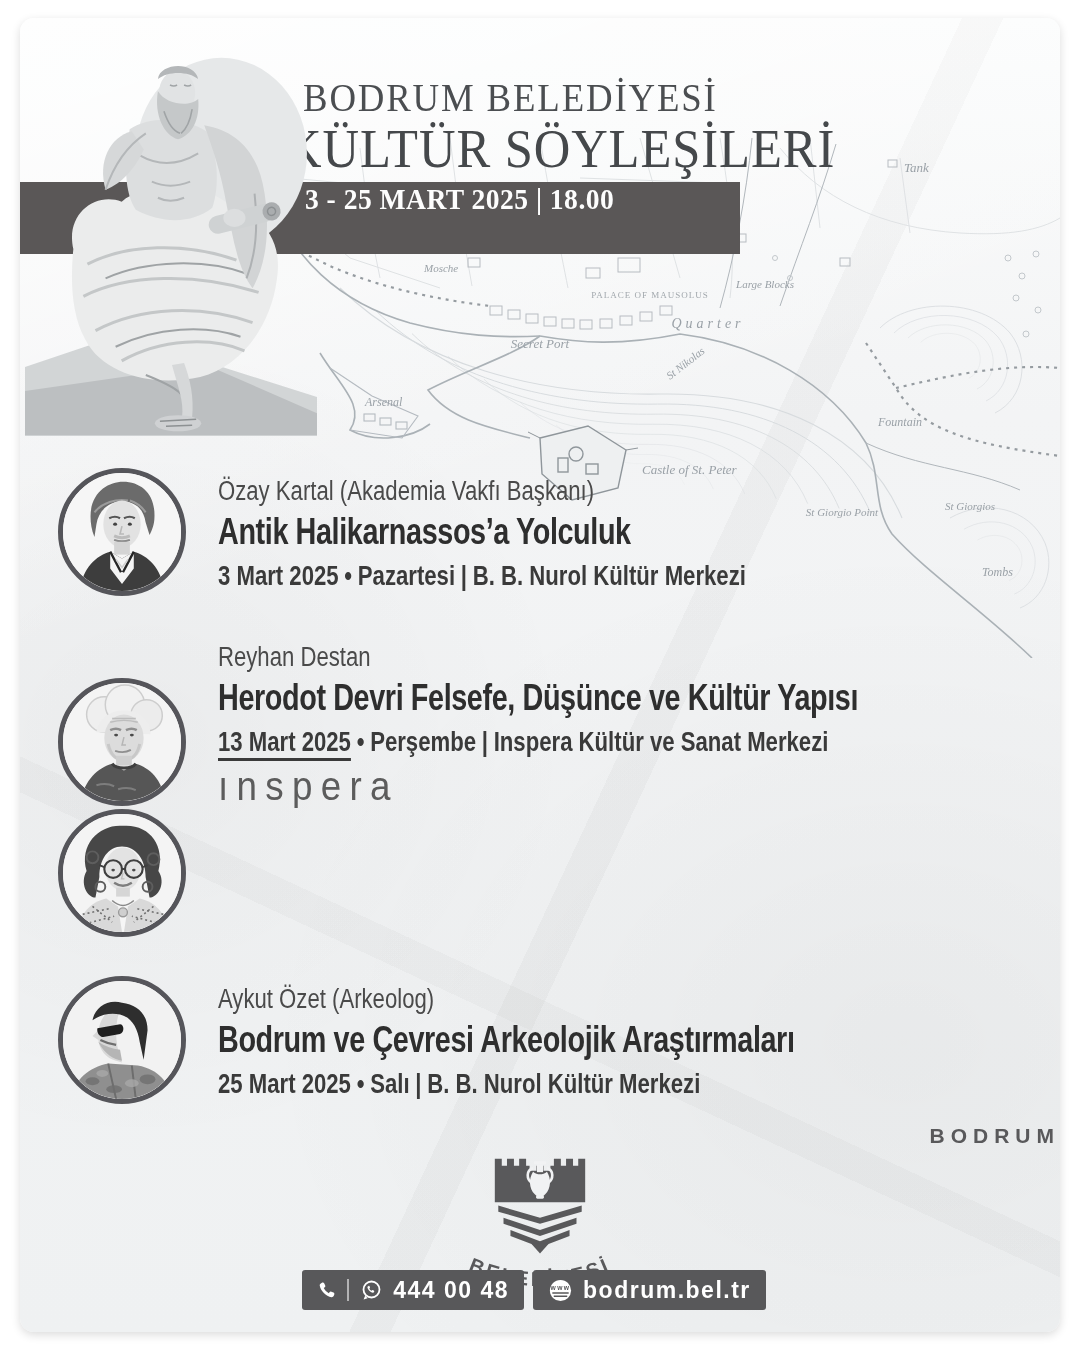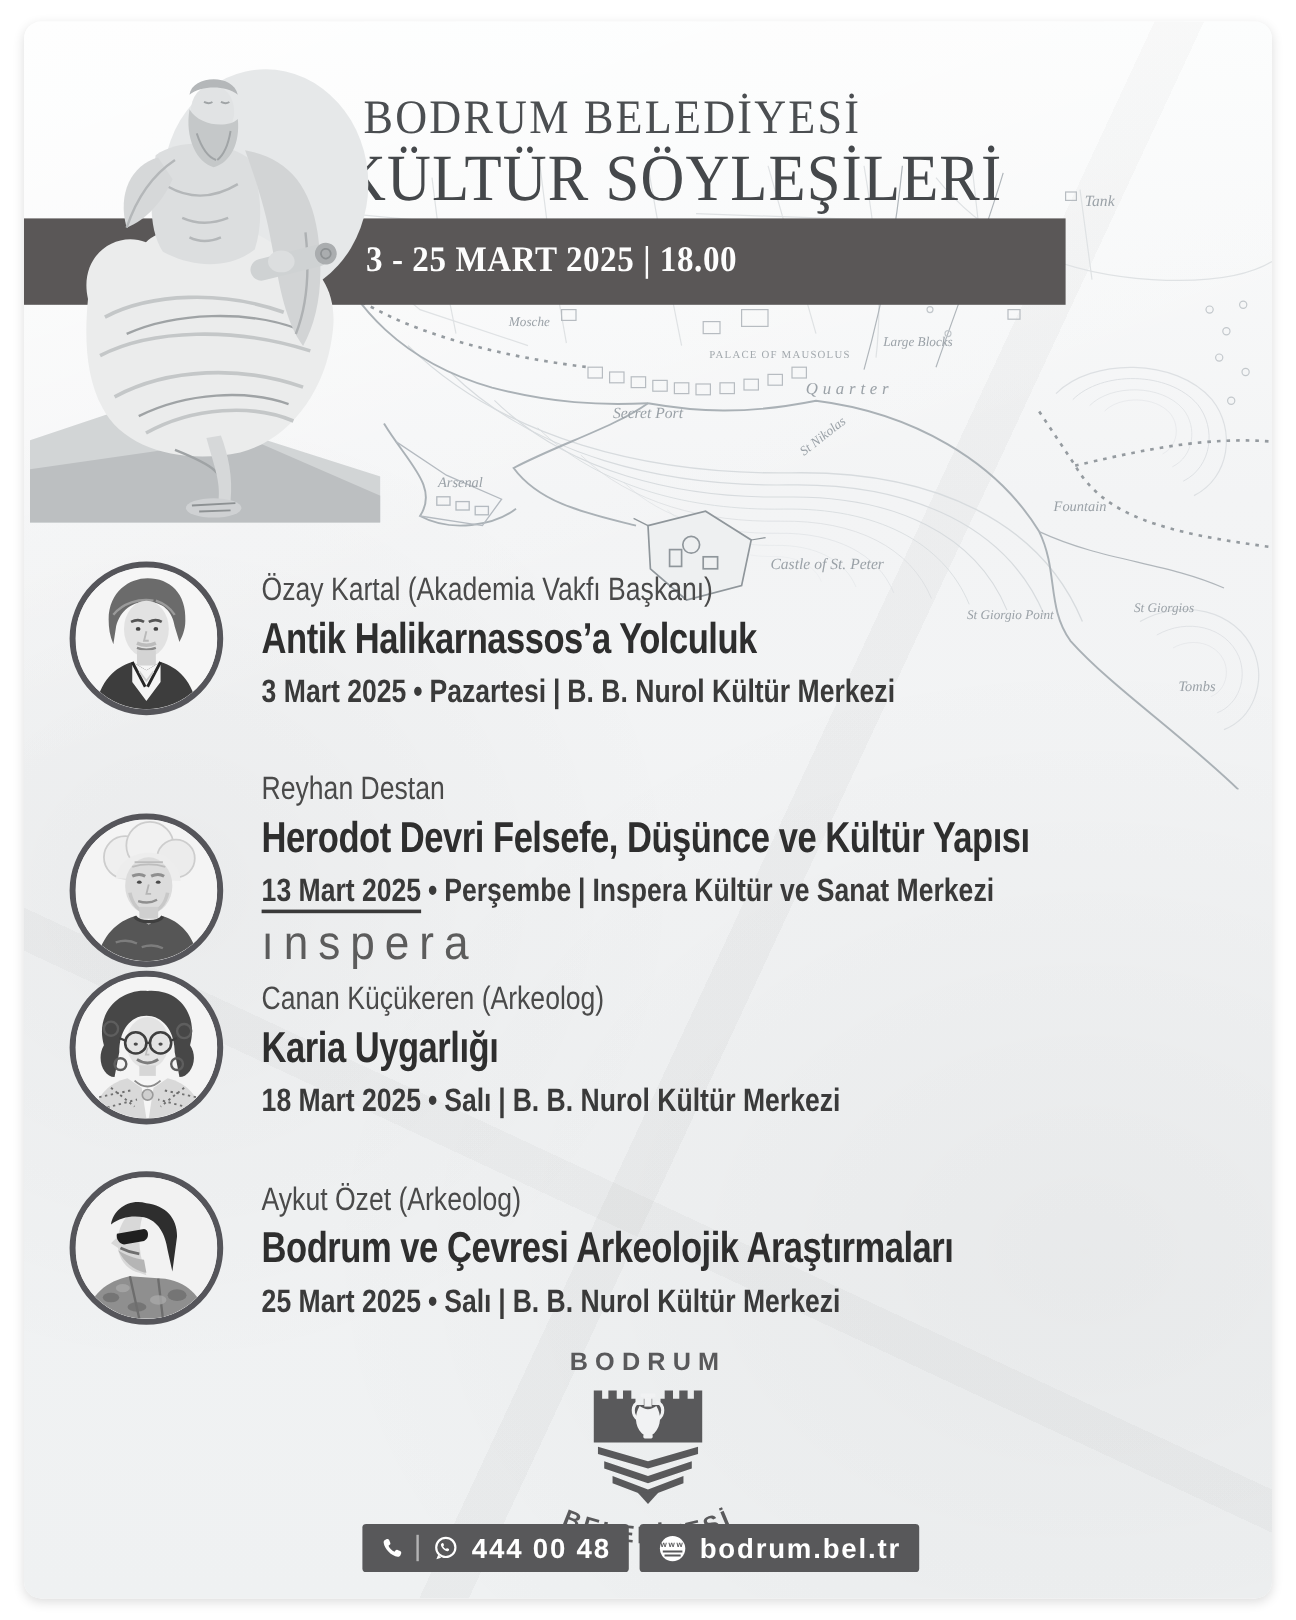--- a/index.html
+++ b/index.html
@@ -15,38 +15,38 @@
     box-shadow:0 3px 10px rgba(0,0,0,.14);}
   .map-svg{position:absolute;left:0;top:120px;width:1040px;height:520px;z-index:1;}
   .statue-svg{position:absolute;left:5px;top:14px;width:292px;height:404px;z-index:3;}
   .org-title{position:absolute;left:283px;top:56px;z-index:2;font-family:"Liberation Serif",serif;
     font-size:40px;color:#4b4e51;letter-spacing:2px;white-space:nowrap;}
   .main-title{position:absolute;left:265px;top:99px;z-index:2;font-family:"Liberation Serif",serif;
     font-weight:normal;font-size:55px;color:var(--title-text,#45484b);letter-spacing:1px;white-space:nowrap;}
   .cond{display:inline-block;transform:scaleX(.92);transform-origin:0 50%;white-space:nowrap;}
   .cond80{display:inline-block;transform:scaleX(.80);transform-origin:0 50%;white-space:nowrap;}
   .cond82{display:inline-block;transform:scaleX(.82);transform-origin:0 50%;white-space:nowrap;}
-  .banner{position:absolute;left:0;top:164px;width:868px;height:72px;background:var(--banner-bg,#5a5757);z-index:2;
-    display:flex;flex-direction:column;justify-content:center;box-sizing:border-box;padding-left:285px;
+  .banner{position:absolute;left:0;top:164px;width:720px;height:72px;background:var(--banner-bg,#5a5757);z-index:2;
+    display:flex;flex-direction:column;justify-content:space-between;box-sizing:border-box;padding-left:285px;
     color:#fdfdfd;font-family:"Liberation Serif",serif;font-weight:bold;}
   .banner-l1{font-size:30px;letter-spacing:.5px;margin-bottom:2px;}
   .banner-l2{font-size:28px;letter-spacing:.5px;}
   .speakers{position:absolute;left:0;top:0;width:1040px;height:1120px;z-index:2;}
   .speaker-row{position:absolute;left:38px;display:flex;align-items:flex-end;}
   .speaker-row.r1{top:450px;} .speaker-row.r2{top:618px;} .speaker-row.r3{top:791px;} .speaker-row.r4{top:958px;}
   .avatar{width:118px;height:118px;border-radius:50%;border:5px solid #55555A;overflow:hidden;background:#f7f7f7;flex:0 0 auto;}
   .avatar svg{display:block;width:100%;height:100%;}
   .sp-text{margin-left:32px;padding-top:4px;color:var(--body-text,#3c3c3c);}
   .sp-name{font-size:27px;color:#4a4a4a;line-height:34px;}
   .sp-topic{font-size:36px;font-weight:bold;color:#2e2e2e;line-height:48px;letter-spacing:-.5px;}
   .sp-sched{font-size:27px;font-weight:bold;color:#3a3a3a;line-height:40px;}
   .sep{margin:0 7px;}
   .u-date{text-decoration:underline;text-decoration-thickness:2.5px;text-underline-offset:7px;}
   .sp-logo{font-size:40px;color:#5c5c5c;letter-spacing:9px;line-height:40px;margin-top:4px;}
-  .muni-logo{position:absolute;left:0;right:0;top:1106px;text-align:center;z-index:2;color:#59595b;}
+  .muni-logo{position:absolute;left:0;right:0;top:1106px;text-align:right;z-index:2;color:#59595b;}
   .muni-top{font-size:21px;font-weight:bold;letter-spacing:6px;}
   .castle-svg{width:132px;height:106px;margin:2px auto 0;display:block;}
   .arc-svg{width:212px;height:52px;margin:-4px auto 0;display:block;}
   .contact{position:absolute;left:0;right:12px;top:1252px;display:flex;justify-content:center;gap:9px;z-index:2;}
   .bar{background:var(--footer-bar-bg,#58585a);color:#fff;height:40px;display:flex;align-items:center;
     padding:0 15px;border-radius:3px;font-weight:bold;font-size:23px;letter-spacing:1.5px;gap:10px;}
   .bar-divider{width:2px;height:22px;background:rgba(255,255,255,.55);}
   .map-label{font-family:"Liberation Serif",serif;font-style:italic;fill:#9aa1a7;}
   .map-label-caps{font-family:"Liberation Serif",serif;fill:#a2a8ad;letter-spacing:1px;}
 </style>
@@ -315,25 +315,20 @@
           <path d="M44,88 L61,120 L78,88 Z" fill="#f6f6f6"></path>
           <path d="M14,120 C18,100 28,90 44,86 L56,94 L60,120 Z" fill="#d9d9d9"></path>
           <path d="M108,120 C104,100 94,90 78,86 L66,94 L62,120 Z" fill="#d9d9d9"></path>
           <g stroke="#6f6f6f" stroke-width="1.6" stroke-dasharray="2 3">
             <path d="M20,102 L48,96 M22,112 L52,104 M30,94 L50,110"></path>
             <path d="M102,102 L74,96 M100,112 L70,104 M92,94 L72,110"></path>
           </g>
           <path d="M50,88 Q61,98 72,88" stroke="#8a8a8a" stroke-width="1.6" fill="none"></path>
           <circle cx="61" cy="100" r="4.5" fill="#cfcfcf" stroke="#9a9a9a" stroke-width="1.4"></circle>
         </svg>
-      </div>
-      <div class="sp-text">
-        <div class="sp-name"><span class="cond82">Canan Küçükeren (Arkeolog)</span></div>
-        <div class="sp-topic"><span class="cond80">Karia Uygarlığı</span></div>
-        <div class="sp-sched"><span class="cond82"><span>18 Mart 2025</span><span class="sep">•</span><span>Salı</span><span class="sep">|</span><span>B. B. Nurol Kültür Merkezi</span></span></div>
       </div>
     </div>
 
     <div class="speaker-row r4">
       <div class="avatar">
         <svg viewBox="0 0 120 120" aria-hidden="true">
           <rect width="120" height="120" fill="#f2f2f2"></rect>
           <path d="M60,24 C46,26 38,38 36,50 L30,56 L36,60 C37,70 44,79 54,81 L60,83 C52,62 52,42 60,24 Z" fill="#d8d8d8"></path>
           <path d="M60,22 C44,18 32,28 30,40 C38,34 48,32 58,34 C70,37 76,48 78,62 L82,80 L86,50 C86,34 76,24 60,22 Z" fill="#2e2e2e"></path>
           <path d="M35,48 L58,44 C62,44 63,52 58,54 L41,57 C37,57 34,52 35,48 Z" fill="#1f1f1f"></path>

